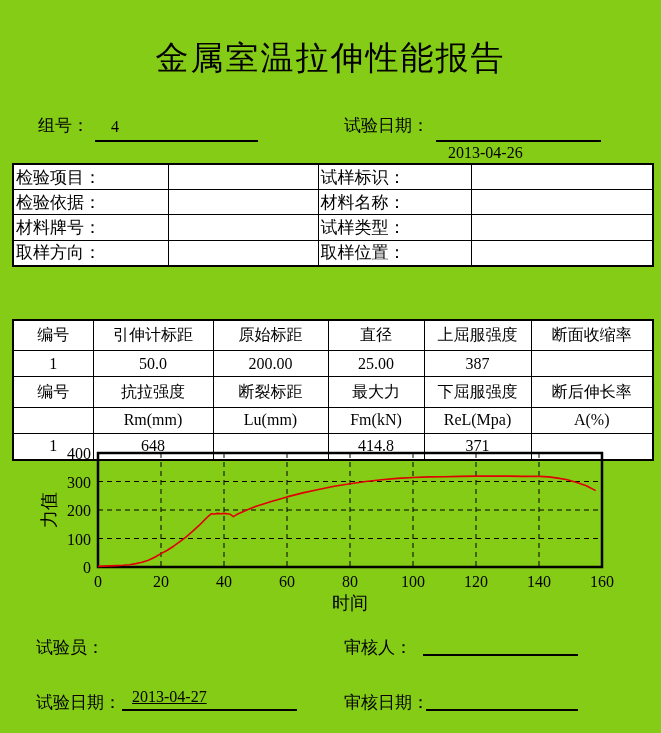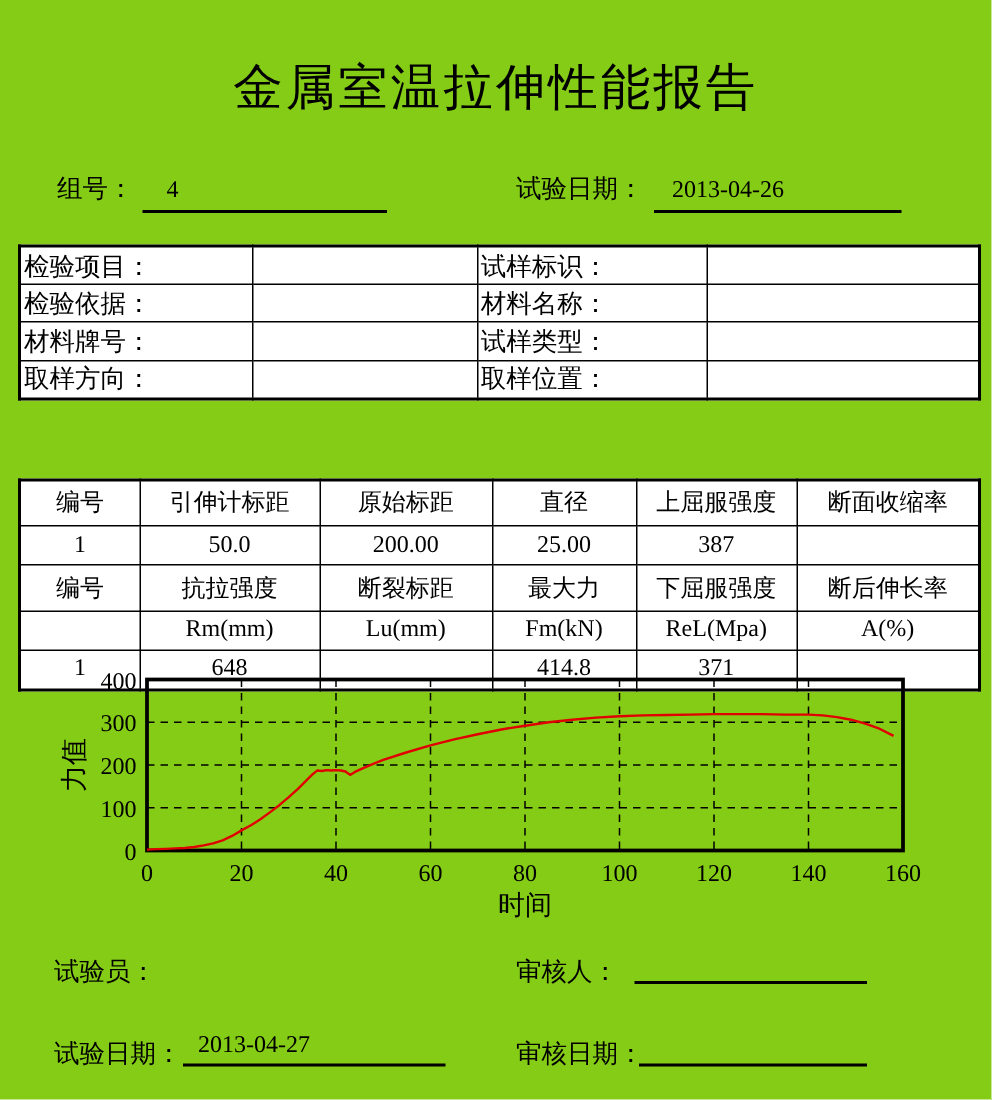--- a/index.html
+++ b/index.html
@@ -31,21 +31,21 @@
 <div class="page">
 
   <div class="report-title">金属室温拉伸性能报告</div>
 
   <div class="flabel" style="top:114px;left:38px;">组号：</div>
   <div class="fline" style="top:116px;left:95px;width:163px;">
     <span class="val">4</span>
   </div>
   <div class="flabel" style="top:114px;left:344px;">试验日期：</div>
   <div class="fline" style="top:116px;left:436px;width:165px;">
-    <span class="val" style="padding-left:12px;">2013-04-26</span>
+    <span class="val" style="padding-left:12px;margin-top:26px;">2013-04-26</span>
   </div>
 
   <table class="info-table">
     <colgroup>
         <col style="width:155px">
         <col style="width:150px">
         <col style="width:153px">
         <col style="width:182px">
       </colgroup>
     <tbody>
@@ -161,21 +161,21 @@
         <text x="55" y="69" text-anchor="middle" font-size="18" transform="rotate(-90 55 69)">力值</text>
       </svg>
   </div>
 
   <div class="flabel" style="top:636px;left:36px;">试验员：</div>
   <div class="flabel" style="top:636px;left:344px;">审核人：</div>
   <div class="fline" style="top:632px;left:423px;width:155px;height:22px;">
     <span class="val" style="padding-left:8px;line-height:20px;"></span>
   </div>
   <div class="flabel" style="top:691px;left:36px;">试验日期：</div>
-  <div class="fline" style="top:687px;left:122px;width:175px;height:22px;">
+  <div class="fline" style="top:687px;left:122px;width:175px;height:22px;text-decoration:underline;">
     <span class="val" style="padding-left:10px;line-height:20px;">2013-04-27</span>
   </div>
   <div class="flabel" style="top:691px;left:344px;">审核日期：</div>
   <div class="fline" style="top:687px;left:426px;width:152px;height:22px;">
     <span class="val" style="padding-left:8px;line-height:20px;"></span>
   </div>
 
 </div>
 
 </body></html>

